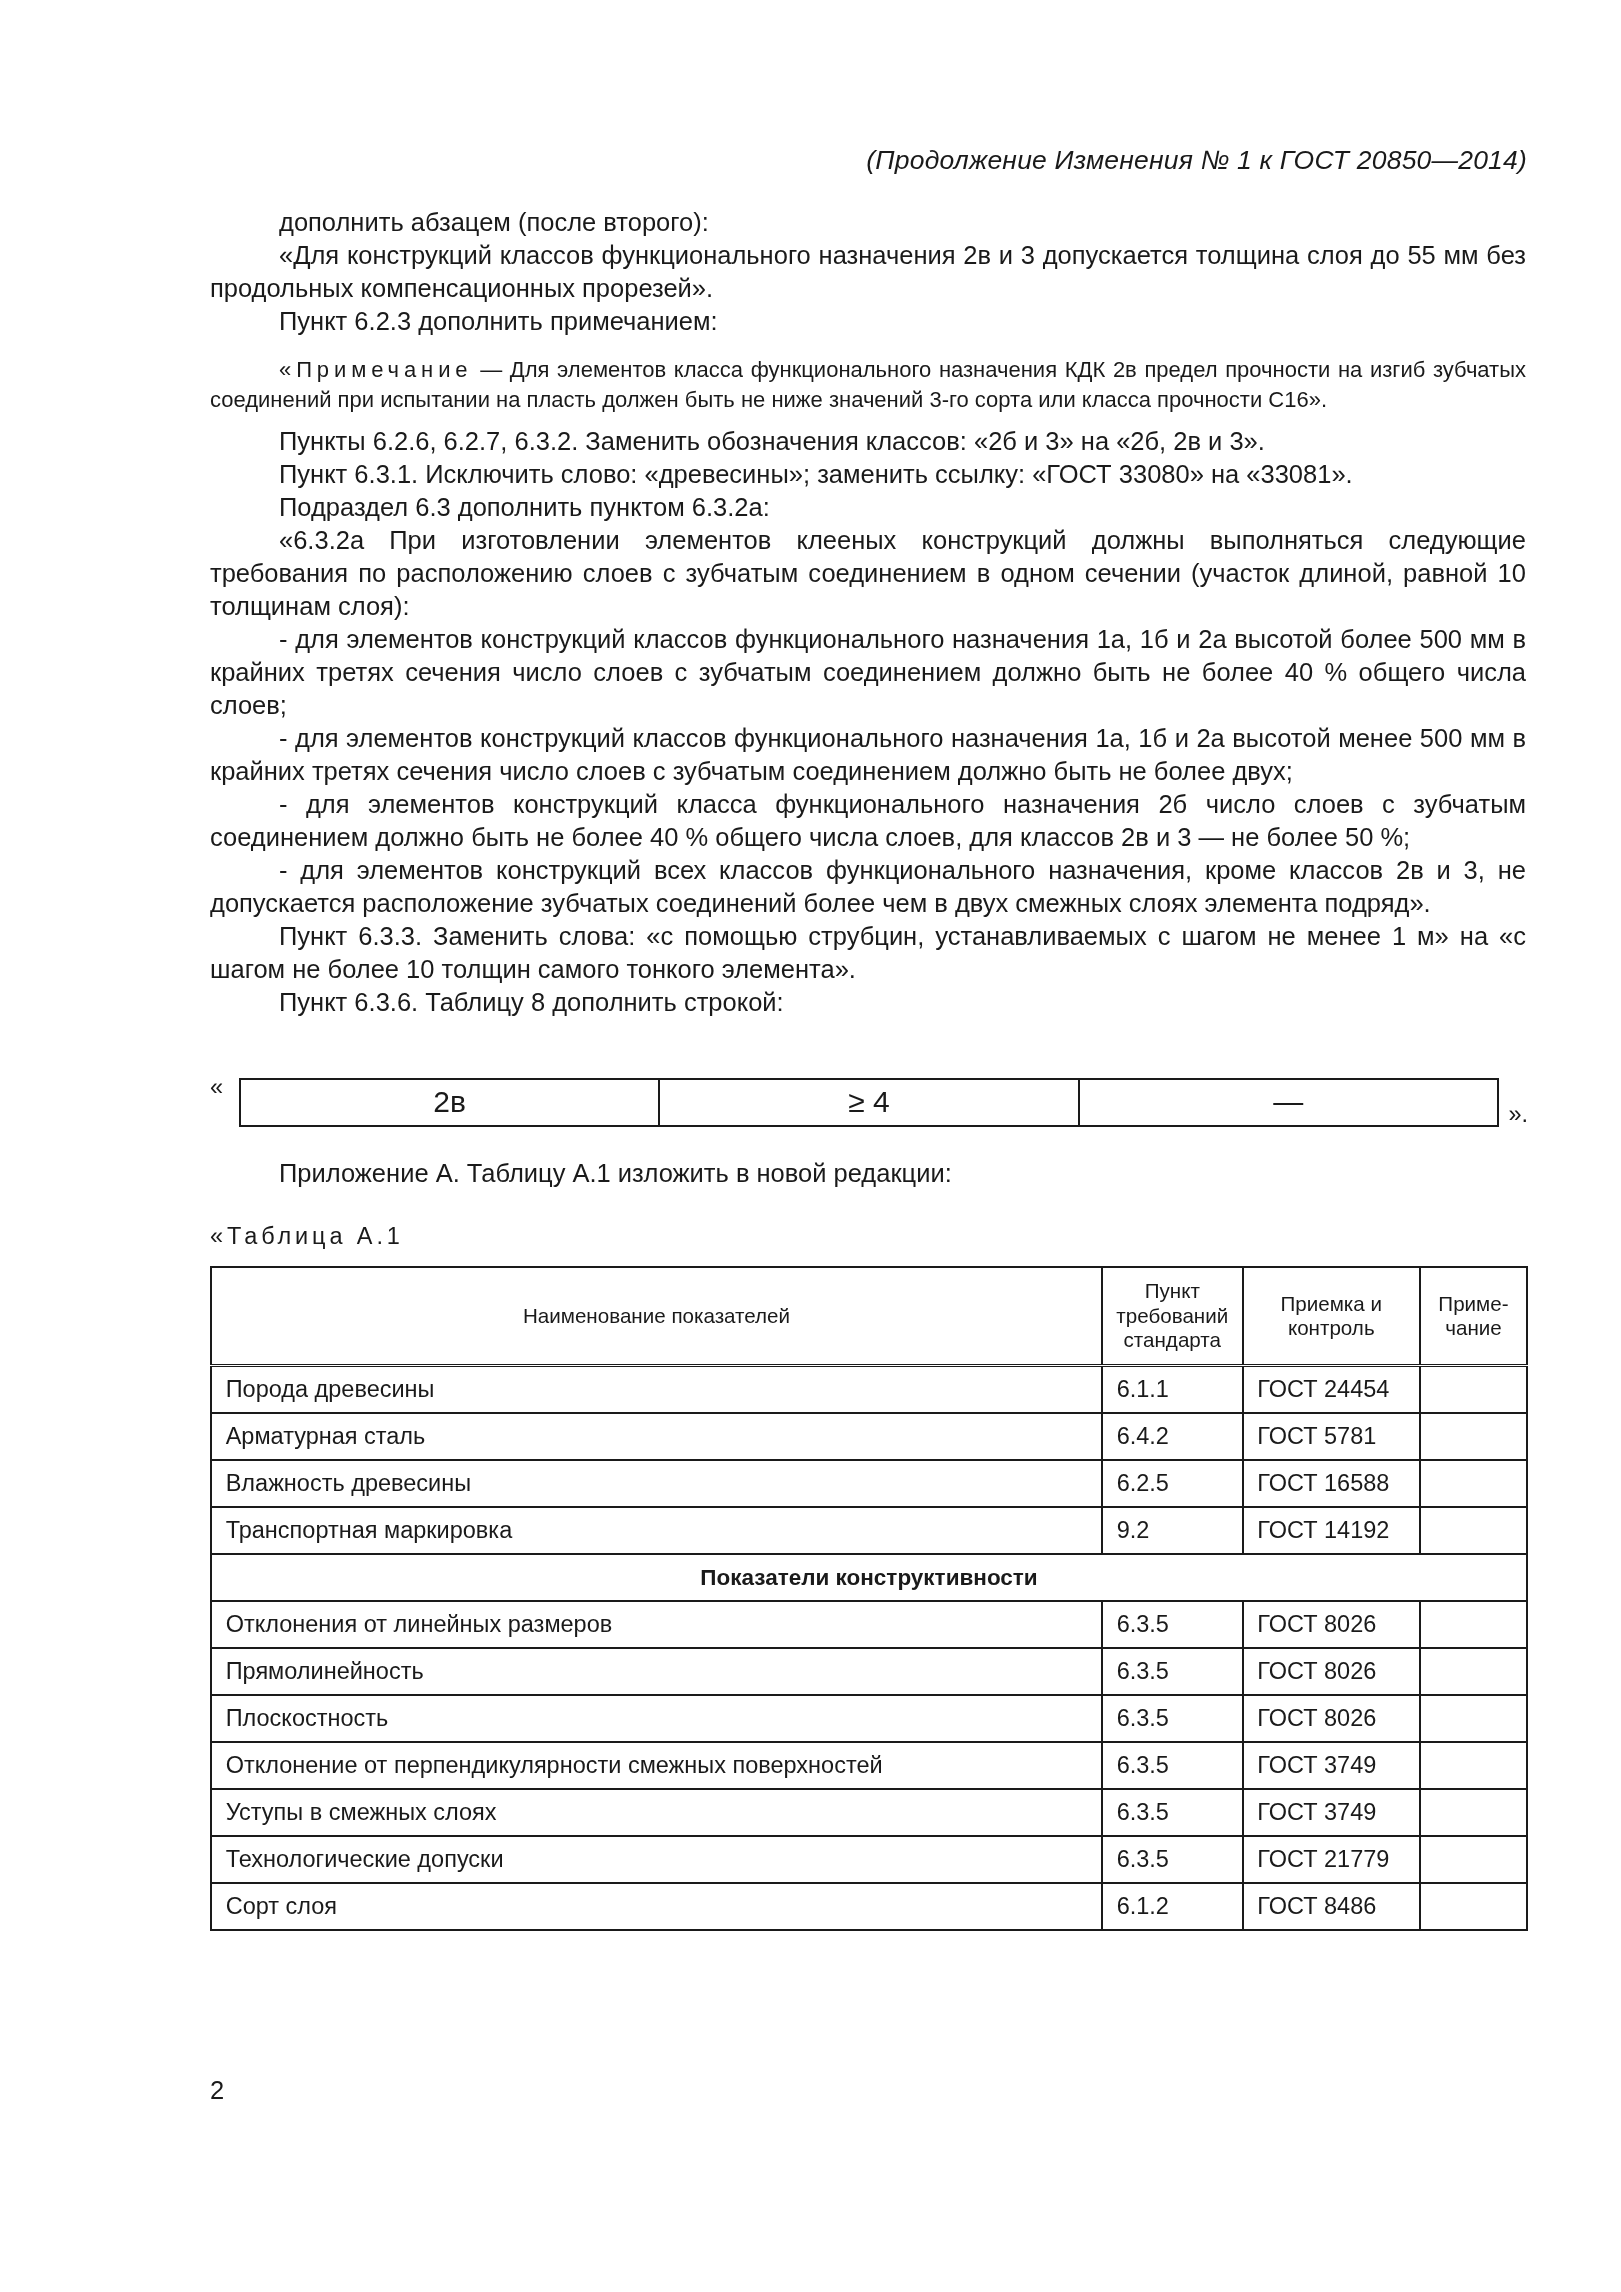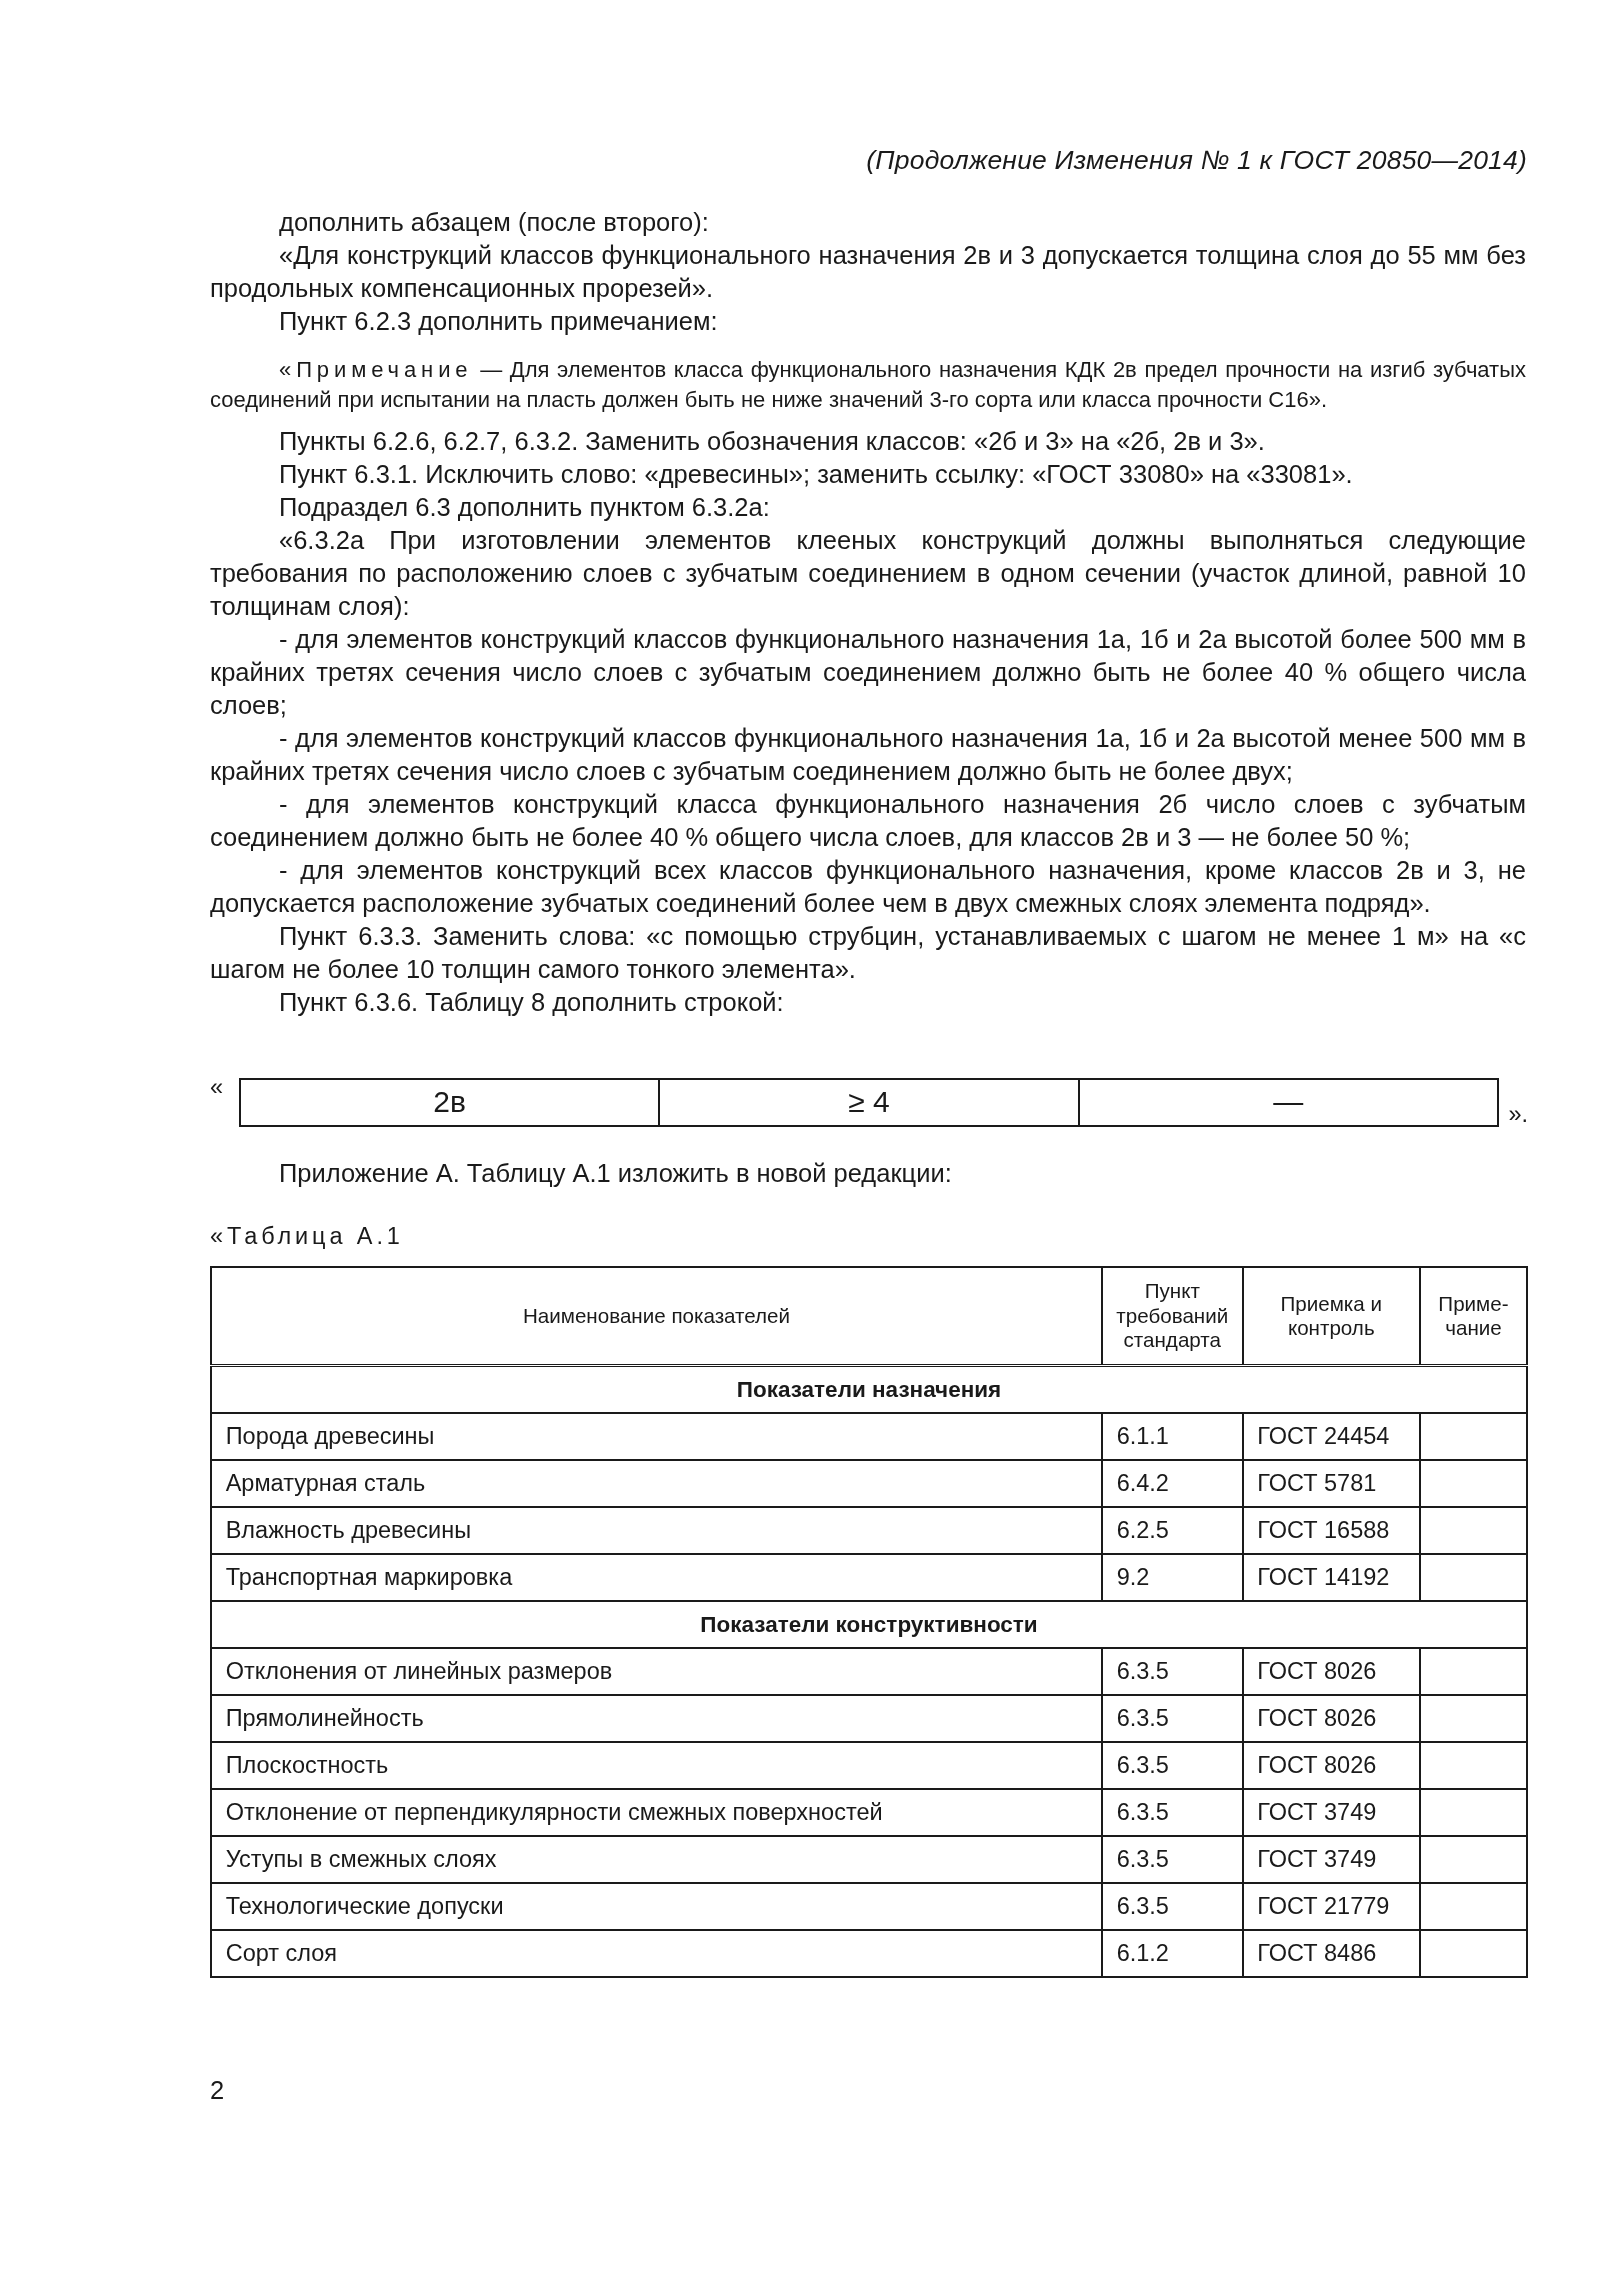--- a/index.html
+++ b/index.html
@@ -121,23 +121,20 @@
     <thead>
       <tr>
         <th class="col1">Наименование показателей</th>
         <th class="col2">Пункт требований стандарта</th>
         <th class="col3">Приемка и контроль</th>
         <th class="col4">Приме-чание</th>
       </tr>
     </thead>
     <tbody id="tableA-body">
         <tr>
-          <td colspan="4" class="section">Показатели назначения</td>
-        </tr>
-        <tr>
           <td>Порода древесины</td>
           <td>6.1.1</td>
           <td>ГОСТ 24454</td>
           <td></td>
         </tr>
         <tr>
           <td>Арматурная сталь</td>
           <td>6.4.2</td>
           <td>ГОСТ 5781</td>
           <td></td>

